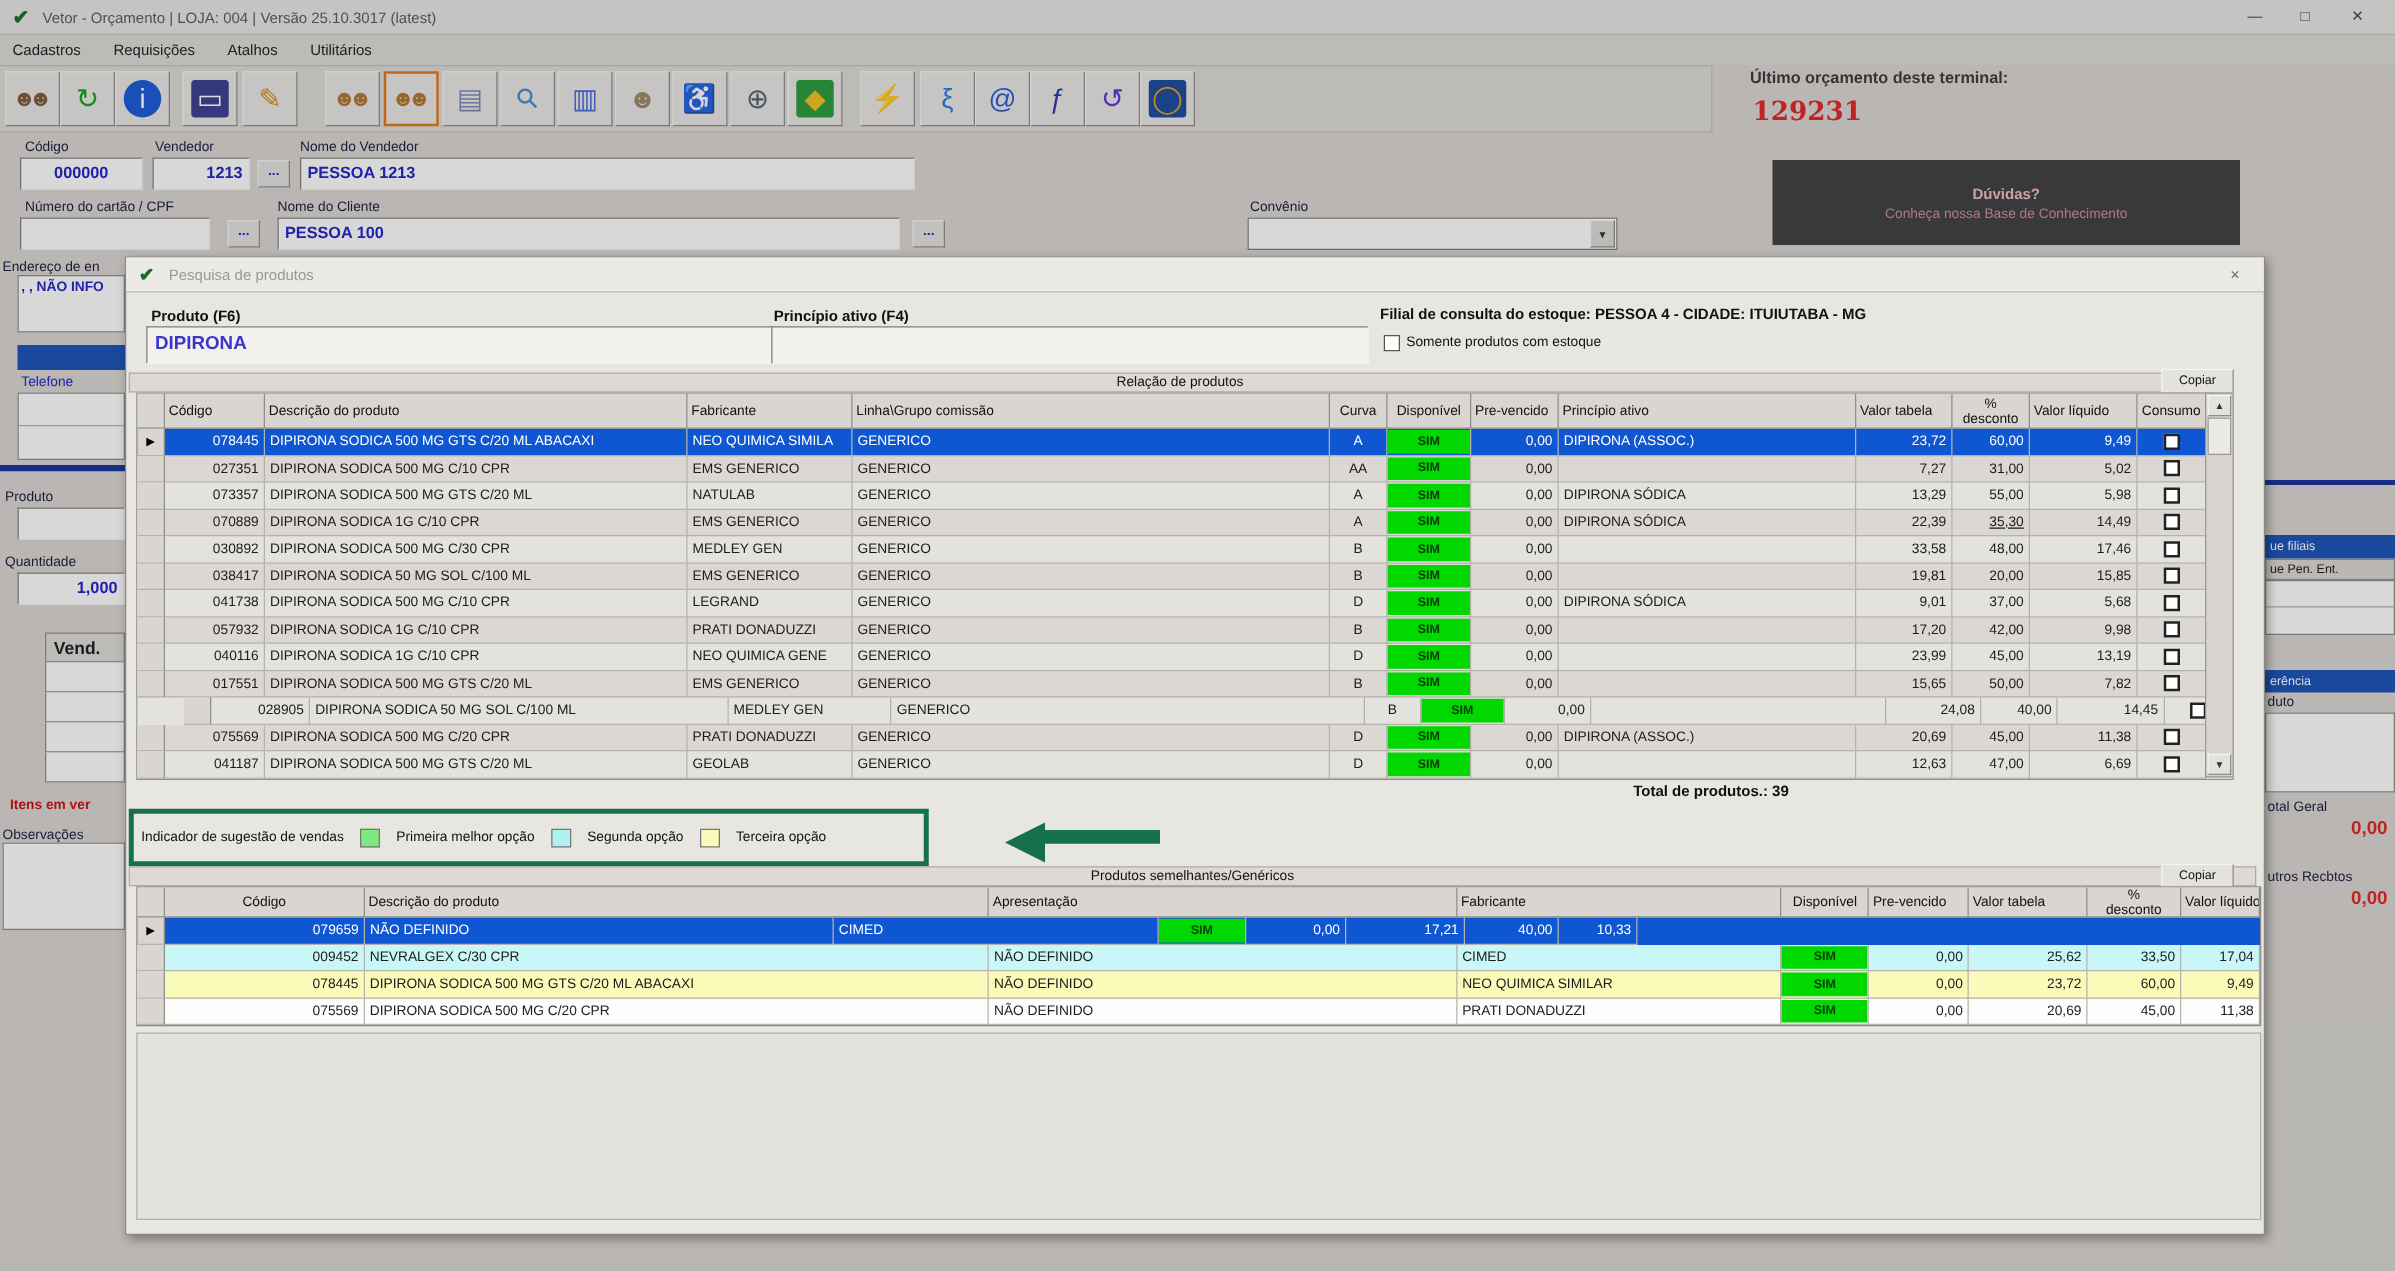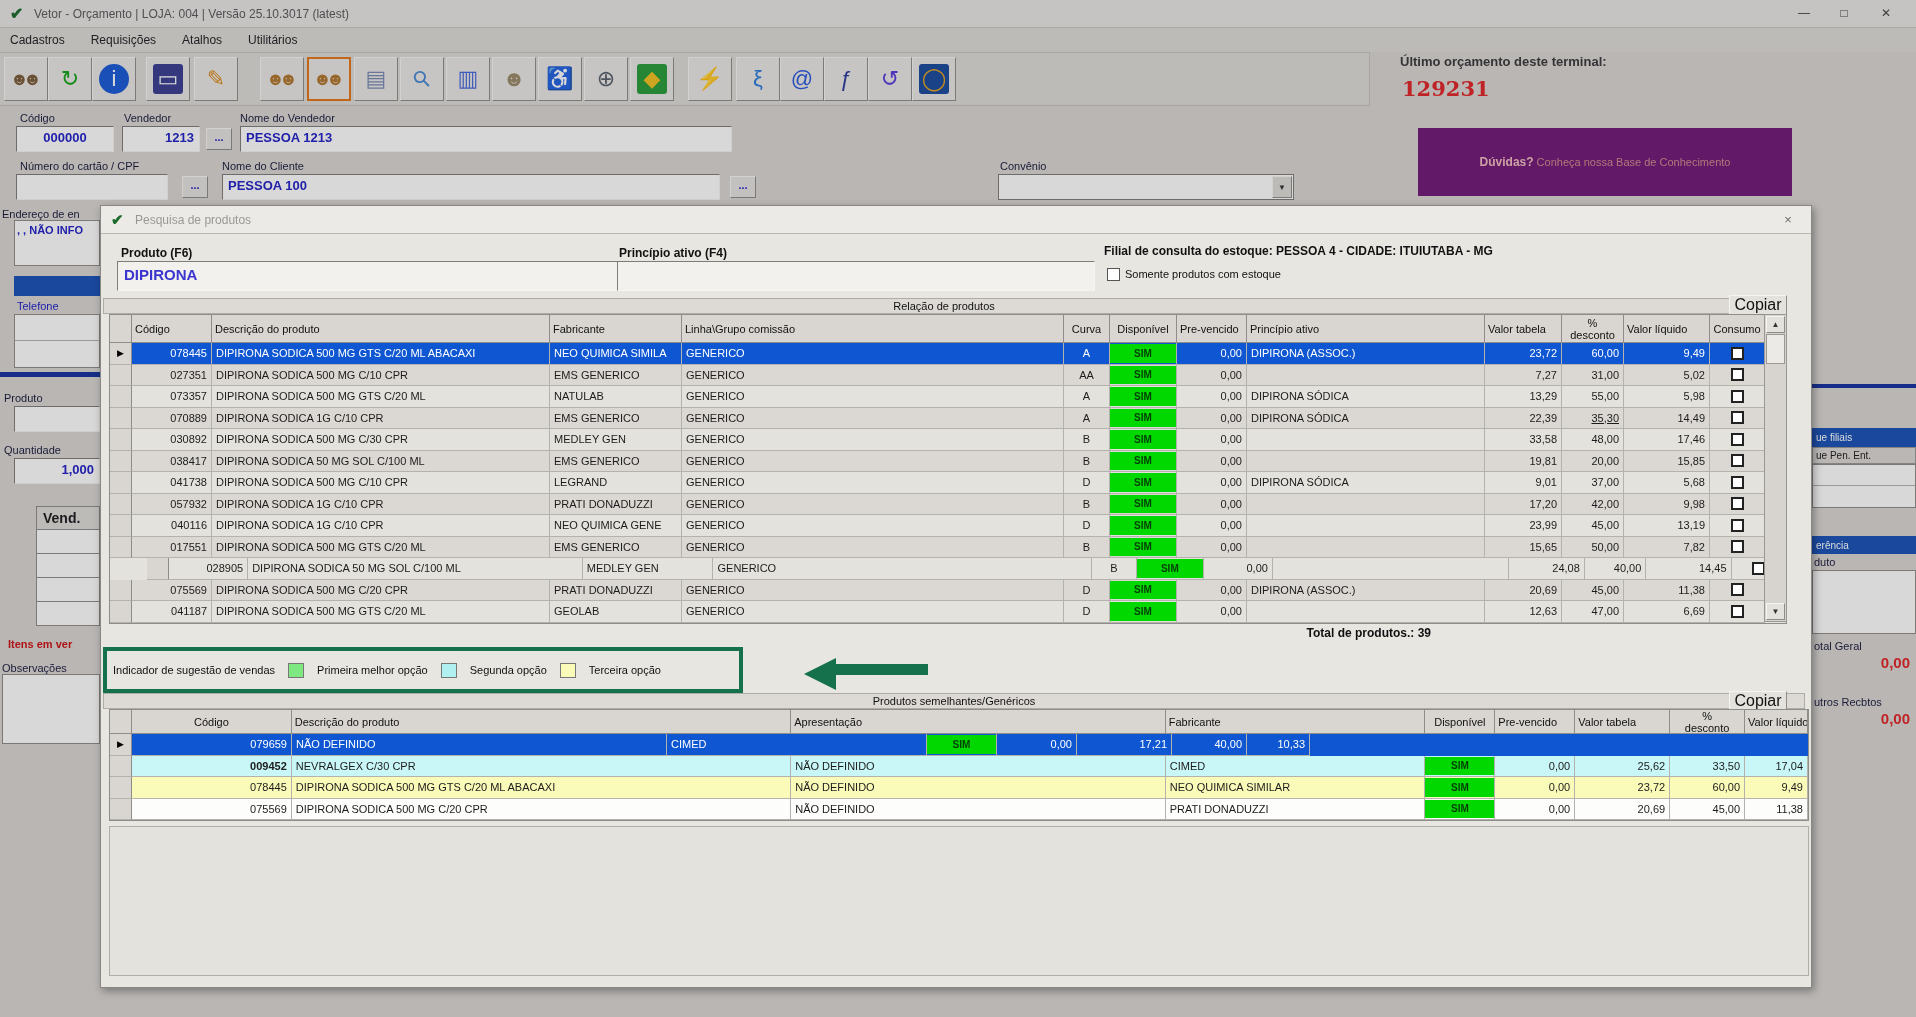--- a/index.html
+++ b/index.html
@@ -15,21 +15,21 @@
   .title-text { position:absolute; left:34px; top:7px; font-size:12px; color:#5a5a5a; }
   .win-ctl { position:absolute; top:3px; width:32px; height:21px; text-align:center; line-height:21px; color:#444; font-size:12px; }
   .menubar { position:absolute; left:0; top:28px; width:1916px; height:24px; background:#dddad5; display:flex; align-items:center; padding-left:10px; gap:26px; }
   .menu-item { font-size:12px; color:#222; }
   .toolbar { position:absolute; left:0; top:52px; width:1370px; height:54px; background:#dddad5; border:1px solid #c2c0bb; border-left:none; }
   .tb-btn { position:absolute; top:4px; width:44px; height:44px; background:#e8e6e2; border:1px solid; border-color:#f6f5f2 #8f8d89 #8f8d89 #f6f5f2; display:flex; align-items:center; justify-content:center; }
   .tb-btn .g { font-size:22px; line-height:1; }
   .tb-btn .g.sq { width:30px; height:30px; display:flex; align-items:center; justify-content:center; border-radius:3px; }
   .last-budget-label { position:absolute; left:1400px; top:54px; font-size:13px; font-weight:bold; color:#3a3a3a; }
   .last-budget-value { position:absolute; left:1402px; top:76px; font-size:21px; font-weight:bold; color:#e02525; font-family:"DejaVu Serif", serif; }
-  .banner { position:absolute; left:1418px; top:128px; width:374px; height:68px; background:#701a75; display:flex; flex-direction:row; align-items:center; justify-content:center; gap:3px; }
+  .banner { position:absolute; left:1418px; top:128px; width:374px; height:68px; background:#404040; display:flex; flex-direction:column; align-items:center; justify-content:center; gap:3px; }
   .banner .b1 { color:#f0bcbc; font-weight:bold; font-size:12px; }
   .banner .b2 { color:#cf8b8b; font-size:11px; }
 
   .fld-label { position:absolute; font-size:11px; color:#1b1b3a; white-space:nowrap; }
   .fld-label.blue { color:#2222c4; }
   .input { position:absolute; background:#fdfdfb; border:1px solid; border-color:#7f7d79 #f3f2ef #f3f2ef #7f7d79; padding:3px 5px; font-size:13px; font-weight:bold; color:#2222c4; white-space:nowrap; overflow:hidden; }
   .input.ctr { text-align:center; } .input.rgt { text-align:right; }
   .dots-btn { position:absolute; width:26px; height:22px; background:#e4e2dd; border:1px solid; border-color:#f6f5f2 #8f8d89 #8f8d89 #f6f5f2; color:#2222c4; font-weight:bold; text-align:center; line-height:16px; }
   .select { position:absolute; background:#fdfdfb; border:1px solid #7f7d79; }
   .select .arrow-box { position:absolute; right:1px; top:1px; bottom:1px; width:20px; background:#dddad5; border:1px solid; border-color:#f6f5f2 #8f8d89 #8f8d89 #f6f5f2; font-size:8px; color:#333; display:flex; align-items:center; justify-content:center; }
@@ -46,21 +46,21 @@
   .dialog { position:absolute; left:100px; top:205px; width:1712px; height:783px; background:#e8e6e1; border:1px solid #8a8884; box-shadow:2px 3px 8px rgba(0,0,0,0.35); z-index:3; }
   .dlg-titlebar { position:absolute; left:0; top:0; width:100%; height:28px; background:#eceae6; border-bottom:1px solid #b9b7b2; }
   .dlg-check { position:absolute; left:10px; top:5px; color:#1c6b2a; font-weight:bold; font-size:15px; }
   .dlg-title { position:absolute; left:34px; top:7px; color:#9a9894; font-size:12px; }
   .dlg-close { position:absolute; left:1676px; top:5px; width:22px; height:18px; text-align:center; line-height:18px; color:#6e6c68; font-size:13px; }
   .bold-lbl { position:absolute; font-size:12px; font-weight:bold; color:#111; white-space:nowrap; }
   .dlg-input { position:absolute; background:#f2f1ed; border:1px solid; border-color:#7f7d79 #f6f5f2 #f6f5f2 #7f7d79; padding:4px 6px; font-size:15px; font-weight:bold; color:#3b35cf; }
   .chk { position:absolute; width:13px; height:13px; background:#fff; border:1px solid #555; }
   .chk-lbl { position:absolute; font-size:11px; color:#111; }
   .grp-bar { position:absolute; height:16px; background:#dddad5; border:1px solid #aeaca7; text-align:center; font-size:11px; color:#111; line-height:14px; }
-  .btn { position:absolute; width:58px; height:20px; background:#e4e2dd; border:1px solid; border-color:#f6f5f2 #8f8d89 #8f8d89 #f6f5f2; text-align:center; line-height:18px; font-size:16px; color:#111; }
+  .btn { position:absolute; width:58px; height:20px; background:#e4e2dd; border:1px solid; border-color:#f6f5f2 #8f8d89 #8f8d89 #f6f5f2; text-align:center; line-height:18px; font-size:10px; color:#111; }
 
   
   .tbl { position:absolute; border:1px solid #8f8d89; background:#e2e0db; }
   .t-head { display:flex; background:#d9d6d1; }
   .t-head .hc { border-right:1px solid #8f8d89; border-bottom:1px solid #8f8d89; padding:2px 3px; display:flex; flex-direction:column; justify-content:center; font-size:11px; color:#111; overflow:hidden; white-space:nowrap; }
   .hc.ctr { align-items:center; text-align:center; }
   .t-row { display:flex; background:#e4e2dd; }
   .t-row.alt { background:#dbd8d3; }
   .t-row .tc { border-right:1px solid #b4b2ad; border-bottom:1px solid #b4b2ad; padding:1px 4px; font-size:11px; white-space:nowrap; overflow:hidden; display:flex; align-items:center; }
   .tc.rgt { justify-content:flex-end; } .tc.ctr { justify-content:center; padding:1px 0; }
@@ -612,21 +612,21 @@
           <div class="tc ctr" style="width: 70px;">
             <span class="sim-badge">SIM</span>
           </div>
           <div class="tc rgt" style="width: 80px;">0,00</div>
           <div class="tc rgt" style="width: 95px;">17,21</div>
           <div class="tc rgt" style="width: 75px;">40,00</div>
           <div class="tc rgt" style="width: 63px;">10,33</div>
         </div>
         <div class="t-row second" style="height: 21.5px;">
           <div class="tc marker" style="width: 22px;"></div>
-          <div class="tc rgt" style="width: 160px; font-weight: bold;">009452</div>
+          <div class="tc rgt" style="width: 160px;">009452</div>
           <div class="tc" style="width: 500px;">NEVRALGEX C/30 CPR</div>
           <div class="tc" style="width: 375px;">NÃO DEFINIDO</div>
           <div class="tc" style="width: 260px;">CIMED</div>
           <div class="tc ctr" style="width: 70px;">
             <span class="sim-badge">SIM</span>
           </div>
           <div class="tc rgt" style="width: 80px;">0,00</div>
           <div class="tc rgt" style="width: 95px;">25,62</div>
           <div class="tc rgt" style="width: 75px;">33,50</div>
           <div class="tc rgt" style="width: 63px;">17,04</div>

